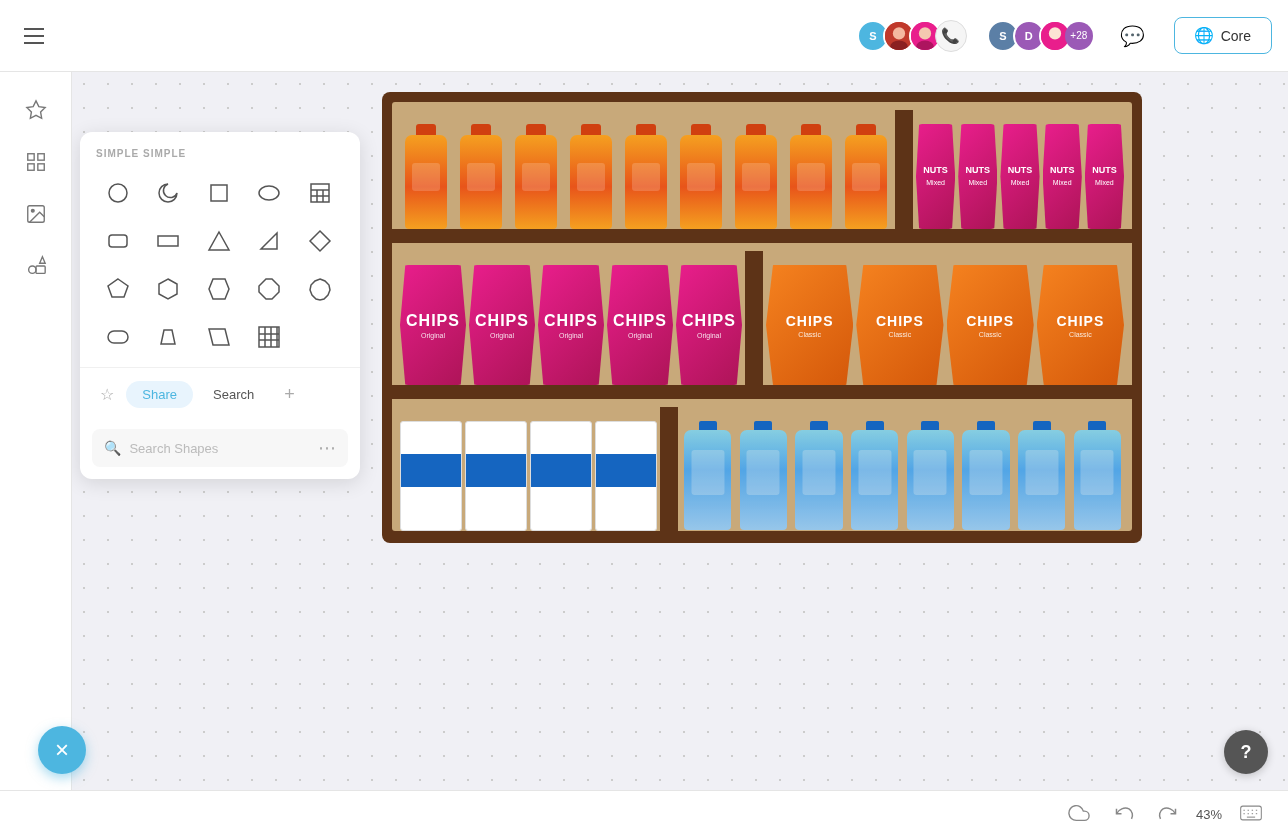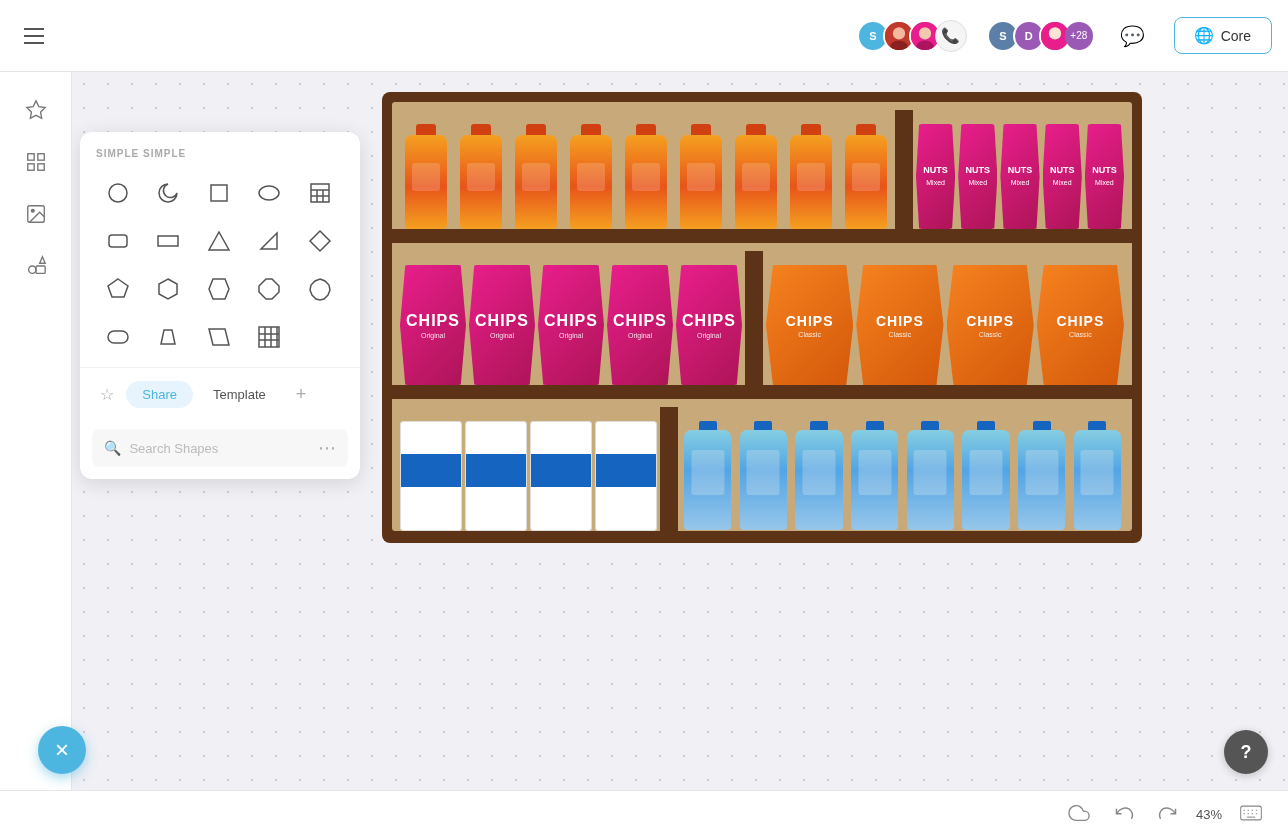--- a/index.html
+++ b/index.html
@@ -327,21 +327,21 @@
                 <line x1="14" y1="2" x2="14" y2="22"></line>
                 <line x1="20" y1="2" x2="20" y2="22"></line>
               </svg>
             </button>
         </div>
       </div>
 
       <div class="panel-tabs">
         <button class="tab-star">☆</button>
         <button class="tab-btn active">Share</button>
-        <button class="tab-btn inactive">Template</button>
+        <button class="tab-btn inactive">Search</button>
         <button class="tab-add">+</button>
       </div>
 
       <div class="panel-search">
         <div class="search-input-wrap">
           <span class="search-icon">🔍</span>
           <input class="search-input" type="text" placeholder="Search Shapes" style="">
           <button class="search-more">⋯</button>
         </div>
       </div>

